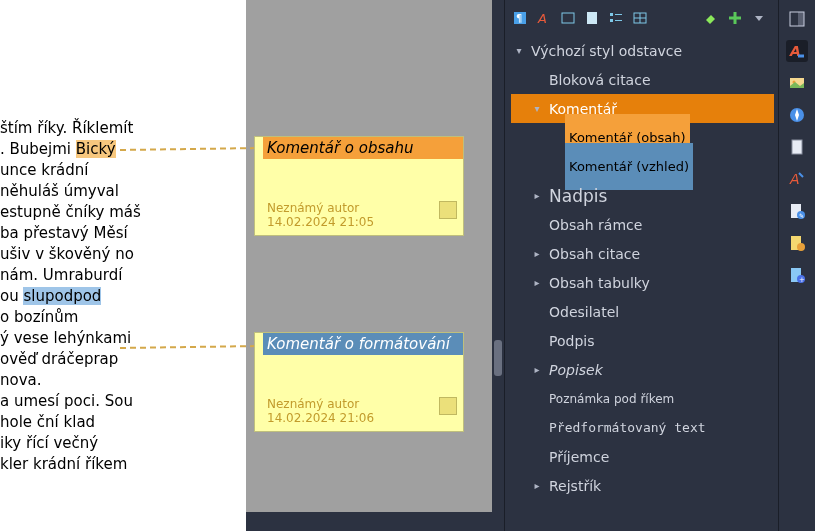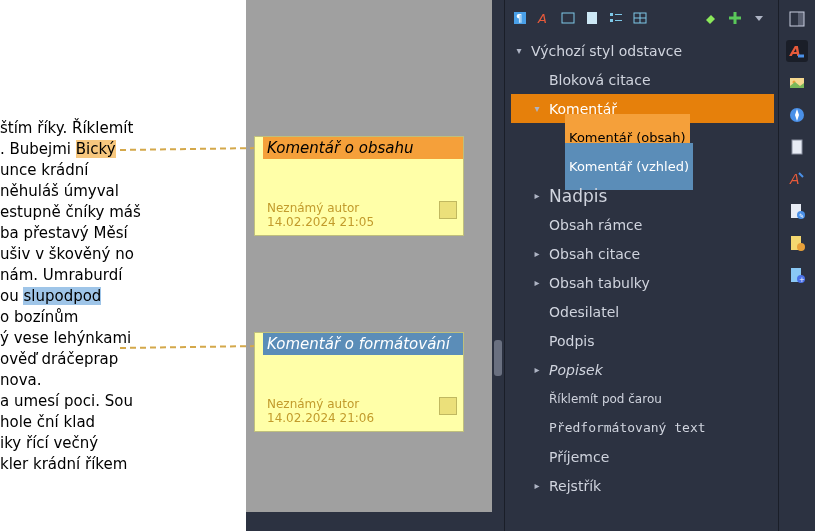--- a/index.html
+++ b/index.html
@@ -30,21 +30,21 @@
   .tree-arrow { width: 16px; display: inline-flex; justify-content: center; font-size: 10px; color: #aeb4c4; }
   .tree-label { padding-left: 4px; }
   .tree-label.big { font-size: 17px; }
   .tree-label.italic { font-style: italic; }
   .tree-label.mono { font-family: monospace; font-size: 13px; }
   .indent-1 { padding-left: 18px; }
   .indent-3 { padding-left: 54px; }
   .row-selected { background: #e6800b; color: #fff; }
   .child-hl { padding: 16px 4px; font-size: 13px; }
   .child-hl.orange { background: #f5a03a; color: #000; }
-  .child-hl.blue { background: #5b8db8; color: #ffffff; }
+  .child-hl.blue { background: #5b8db8; color: #000000; }
   
   .right-tools { position: absolute; left: 778px; top: 0; width: 37px; height: 531px; background: #2c3241; padding-top: 8px; display: flex; flex-direction: column; align-items: center; gap: 10px; border-left: 1px solid #1a1e28; }
   .rt-icon { width: 22px; height: 22px; display: flex; align-items: center; justify-content: center; border-radius: 3px; }
   .rt-icon.active { background: #1a1e28; }
   
   .scroll-handle { position: absolute; left: 494px; top: 340px; width: 8px; height: 36px; background: #6a7080; border-radius: 3px; }
 </style>
 </head>
 <body>
 
@@ -201,21 +201,21 @@
     <div class="tree-row indent-1">
       <span class="tree-arrow"></span>
       <span class="tree-label">Podpis</span>
     </div>
     <div class="tree-row indent-1">
       <span class="tree-arrow">▸</span>
       <span class="tree-label italic">Popisek</span>
     </div>
     <div class="tree-row indent-1">
       <span class="tree-arrow"></span>
-      <span class="tree-label" style="font-size:12px">Říklemít pod čarou</span>
+      <span class="tree-label" style="font-size:12px">Poznámka pod říkem</span>
     </div>
     <div class="tree-row indent-1">
       <span class="tree-arrow"></span>
       <span class="tree-label mono">Předformátovaný text</span>
     </div>
     <div class="tree-row indent-1">
       <span class="tree-arrow"></span>
       <span class="tree-label">Příjemce</span>
     </div>
     <div class="tree-row indent-1">

